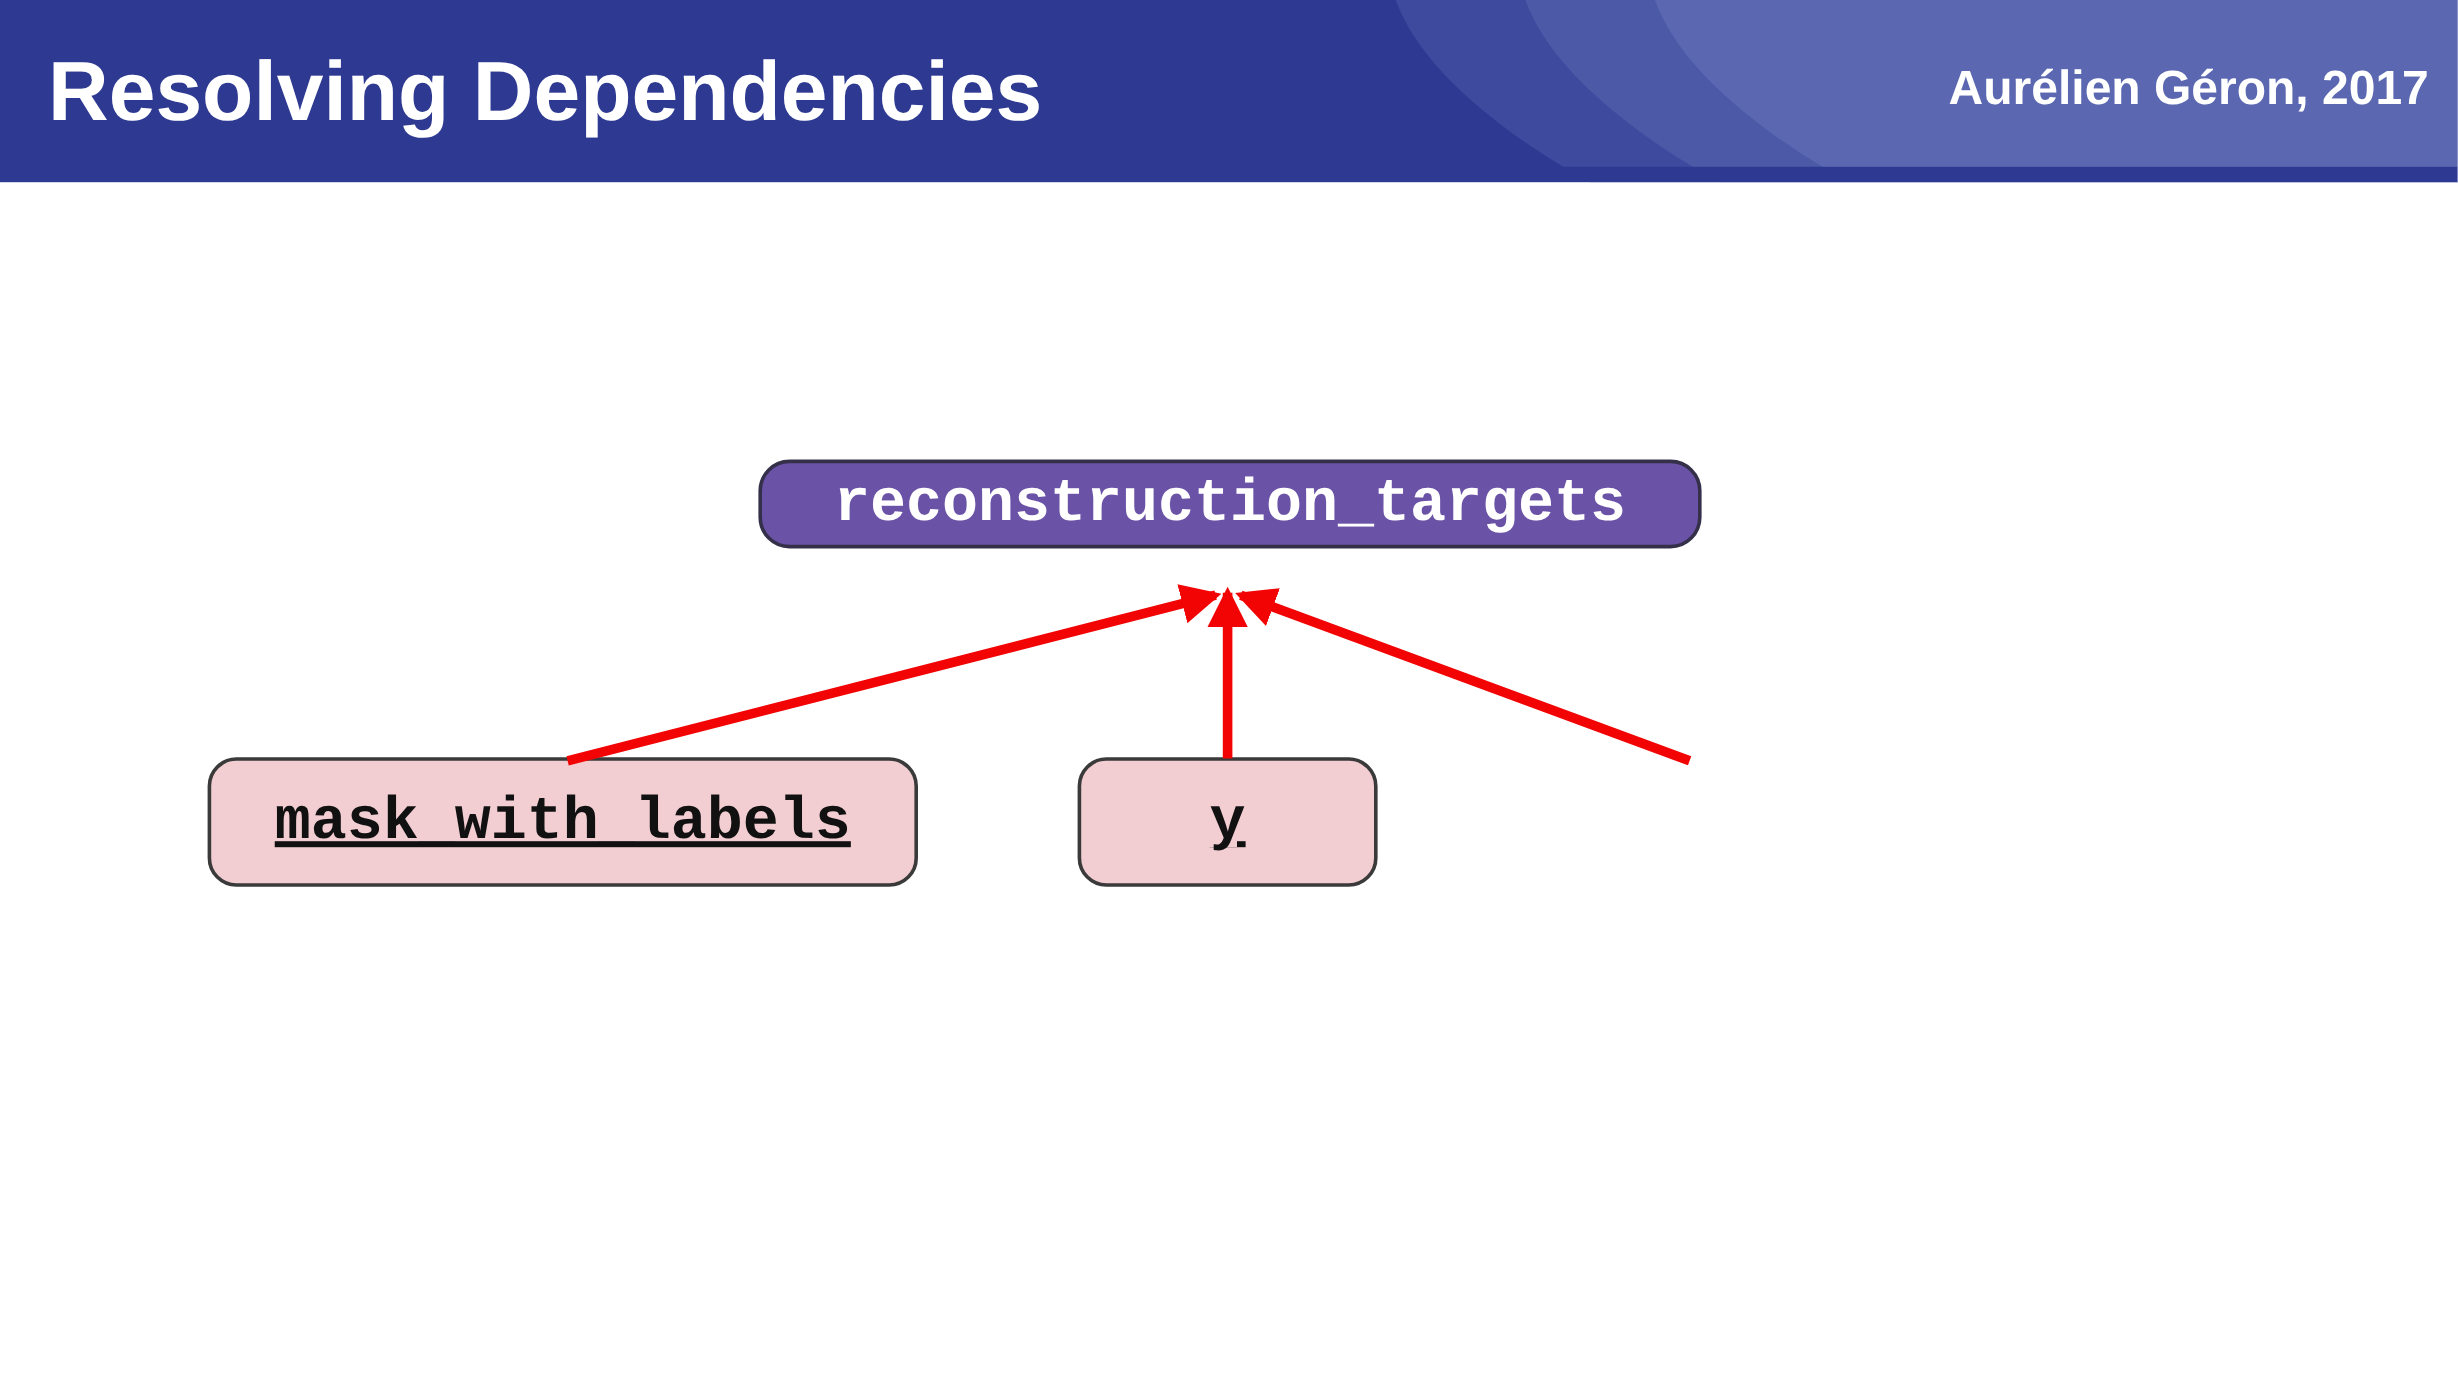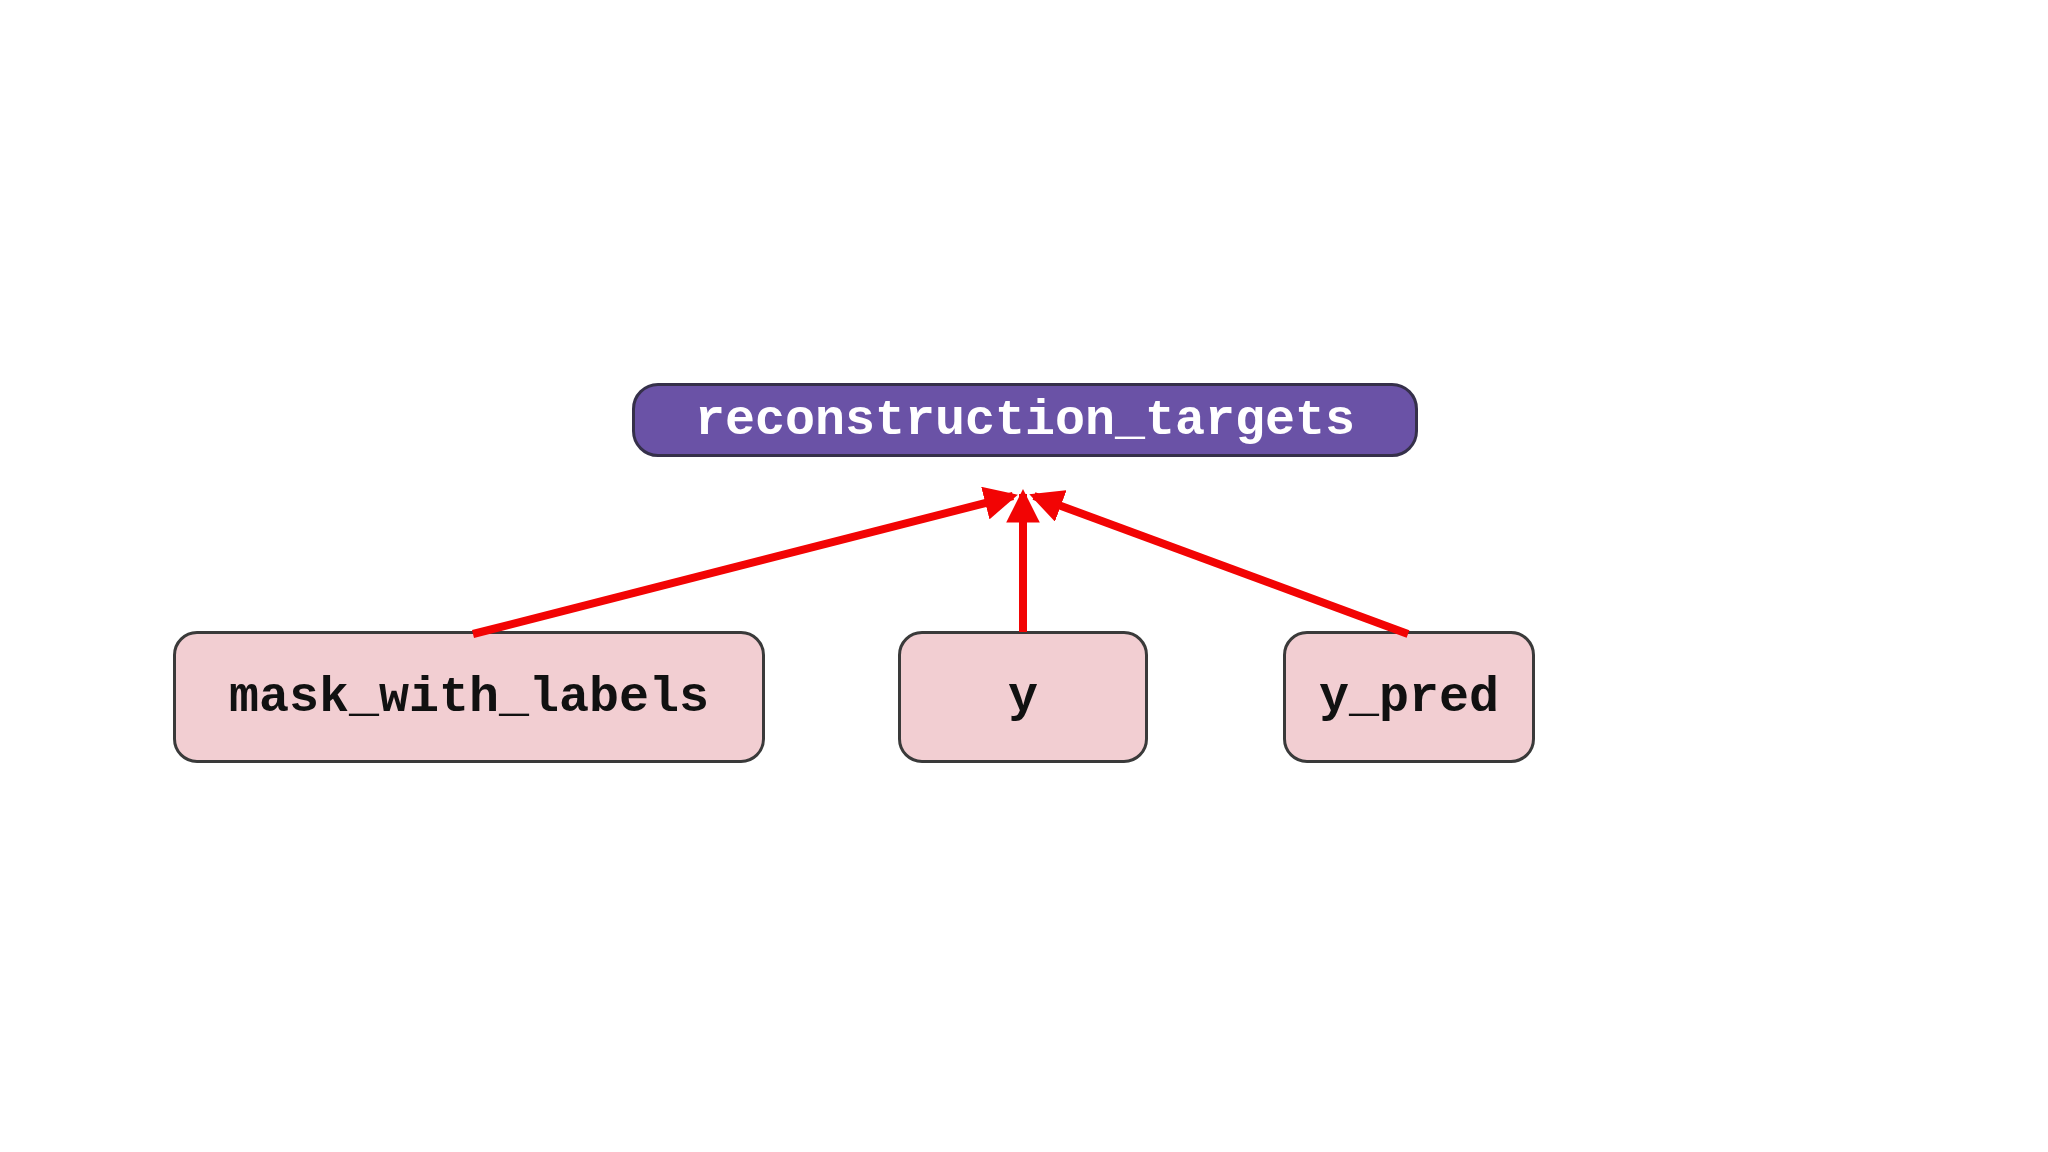--- a/index.html
+++ b/index.html
@@ -88,44 +88,53 @@
     top: 231px;            
     width: 786px;
     height: 74px;
     background: #6a52a6;
     border: 3px solid #35304a;
     border-radius: 26px;
     color: #ffffff;
   }
   .node.child {
     top: 479px;            
-    height: 132px;
+    height: 108px;
     background: #f2ced2;
     border: 3px solid #3a3a3a;
     border-radius: 24px;
     color: #111111;
+    text-decoration: underline;
   }
   .node.child.c0 { left: 173px;  width: 592px; }
   .node.child.c1 { left: 898px;  width: 250px; }
   .node.child.c2 { left: 1283px; width: 252px; }
 
   .arrows {
     position: absolute;
     top: 0; left: 0;
     width: 2048px;
     height: 1000px;
     z-index: 5;
     pointer-events: none;
   }
 </style>
 </head>
 <body>
 
 <div class="slide">
 
+  <div class="header">
+    <div class="swoosh s1"></div>
+    <div class="swoosh s2"></div>
+    <div class="swoosh s3"></div>
+    <div class="header-bottom-strip"></div>
+    <h1 class="slide-title">Resolving Dependencies</h1>
+    <div class="attribution">Aurélien Géron, 2017</div>
+  </div>
 
   <div class="canvas">
 
     <svg class="arrows" width="2048" height="1000" viewBox="0 0 2048 1000" xmlns="http://www.w3.org/2000/svg">
       <defs>
         <marker id="arrowhead" viewBox="0 0 10 10" refX="8.5" refY="5" markerWidth="4.2" markerHeight="4.2" orient="auto" markerUnits="strokeWidth">
           <path d="M 0 0 L 10 5 L 0 10 Z" fill="#f20404"></path>
         </marker>
       </defs>
 
@@ -133,17 +142,16 @@
       <line x1="1023" y1="480" x2="1023" y2="342" stroke="#f20404" stroke-width="8" marker-end="url(#arrowhead)"></line>
       <line x1="1408" y1="482" x2="1034" y2="344" stroke="#f20404" stroke-width="8" marker-end="url(#arrowhead)"></line>
     </svg>
 
     <div class="node root">reconstruction_targets</div>
 
     <div class="node child c0">mask_with_labels</div>
 
     <div class="node child c1">y</div>
 
-    <div class="node child c2">y_pred</div>
 
   </div>
 
 </div>
 
 </body></html>

